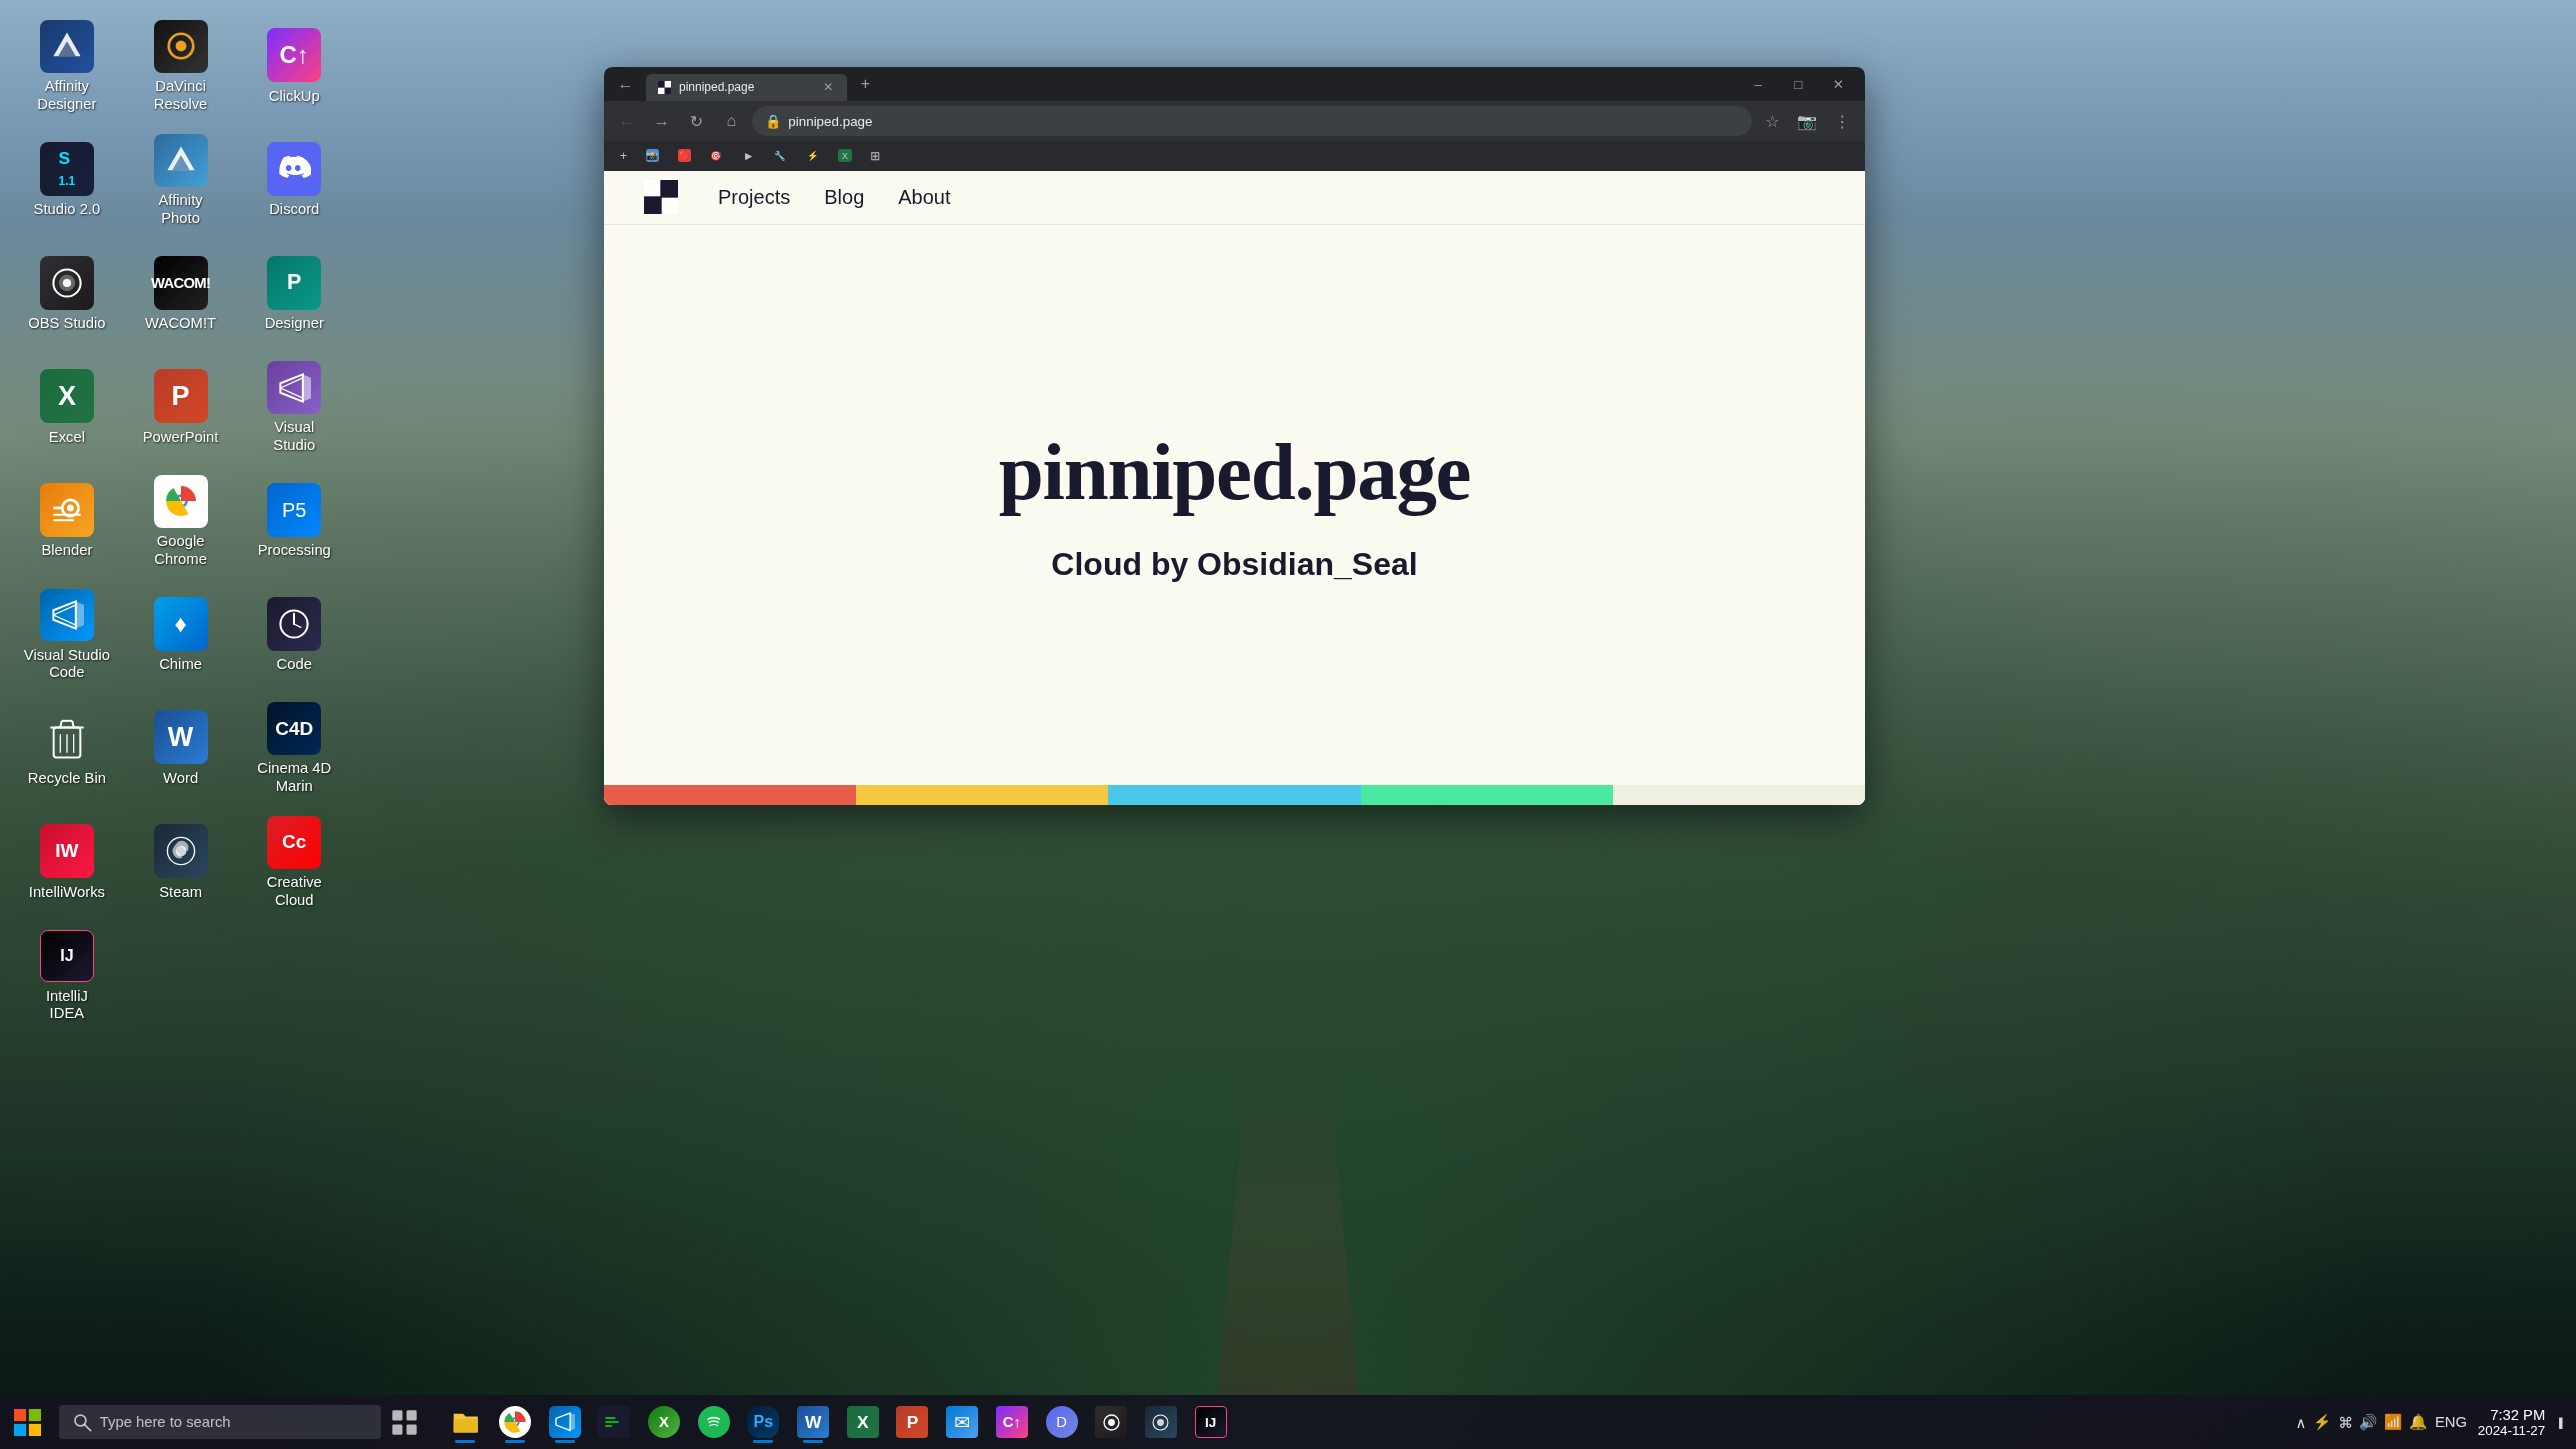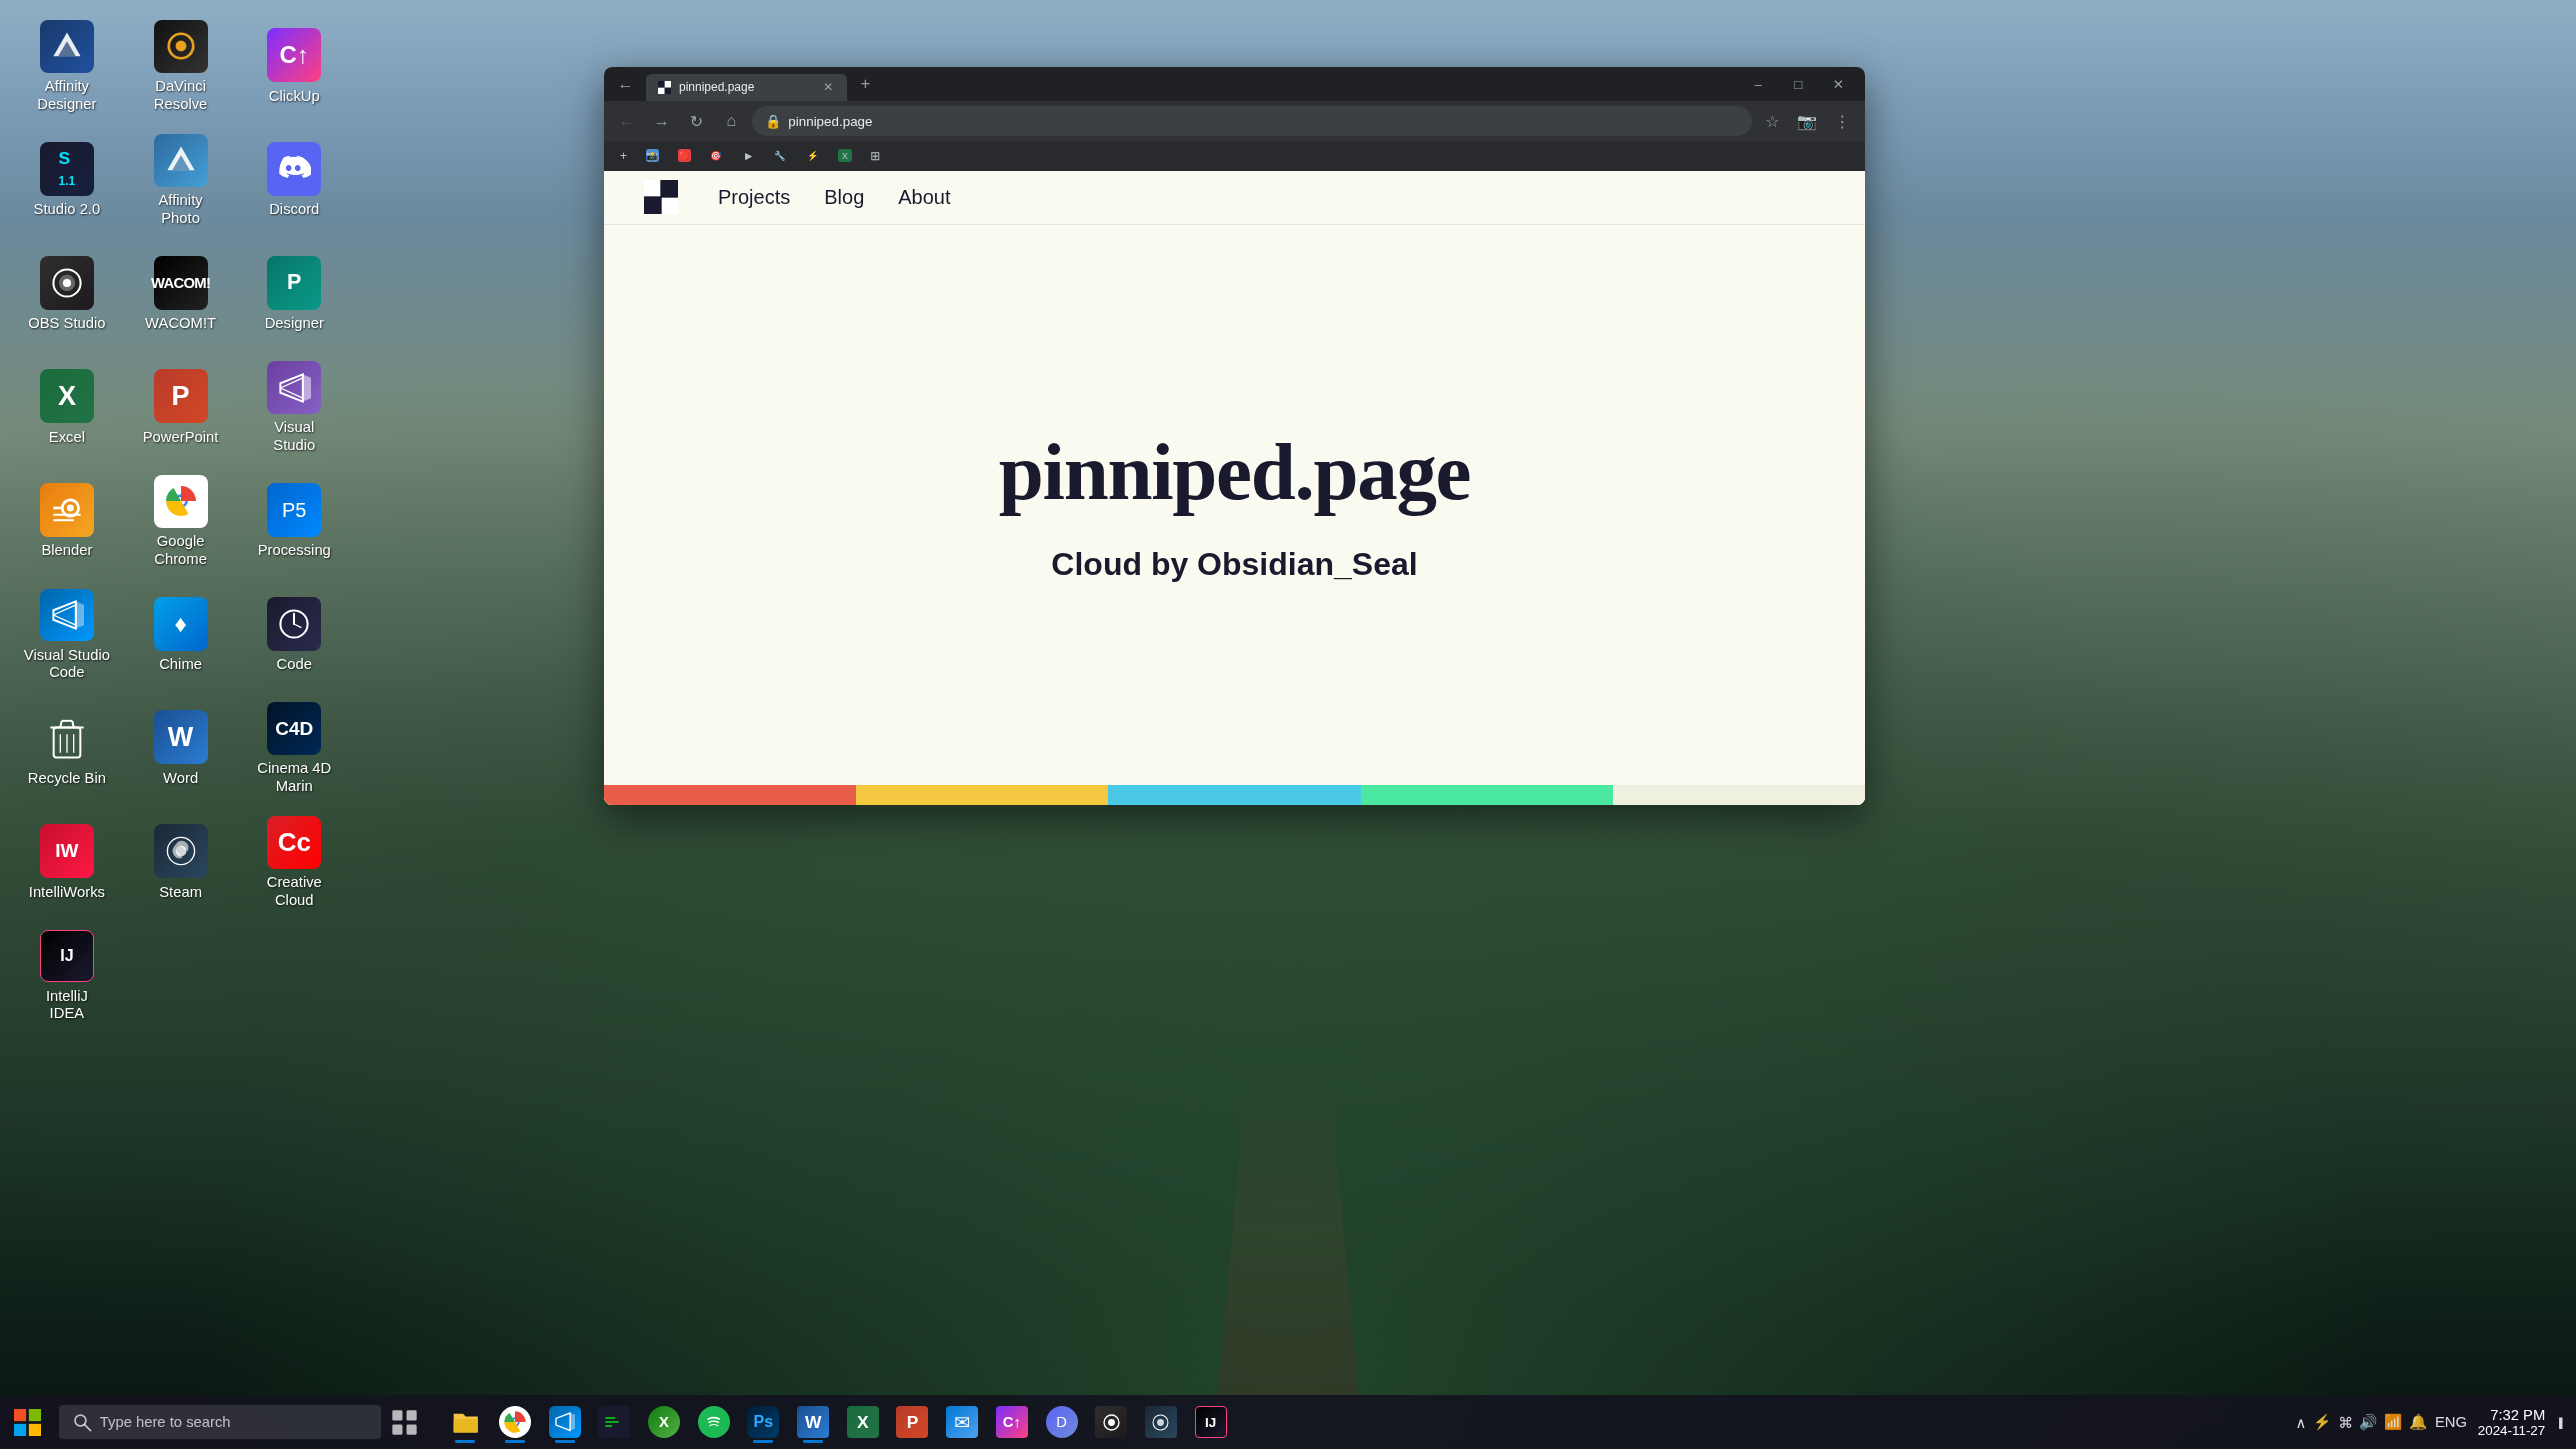--- a/index.html
+++ b/index.html
@@ -674,21 +674,21 @@
         <svg width="34" height="34" viewBox="0 0 50 50">
             <circle cx="25" cy="25" r="20" fill="none" stroke="white" stroke-width="2"></circle>
             <circle cx="25" cy="25" r="8" fill="white" opacity="0.8"></circle>
             <path d="M15,18 Q10,25 15,32 Q20,38 27,35 L22,28 A5,5 0 1,1 28,22 L35,25 Q38,18 33,13 Q28,8 21,11 Z" fill="white" opacity="0.6"></path>
           </svg>
       </div>
       <span class="icon-label">Steam</span>
     </div>
     <div class="desktop-icon">
       <div class="icon-img" style="background: linear-gradient(135deg,#da1f26,#ff0000);">
-        <span style="color:white;font-size:26px;font-weight:700;">Cc</span>
+        <span style="color:white;font-size:19px;font-weight:700;">Cc</span>
       </div>
       <span class="icon-label">Creative<br>Cloud</span>
     </div>
 
     <div class="desktop-icon">
       <div class="icon-img" style="background: linear-gradient(135deg,#000,#1a1a2e); border: 1.3px solid #ff4081;">
         <span style="color:white;font-size:16px;font-weight:700;">IJ</span>
       </div>
       <span class="icon-label">IntelliJ<br>IDEA</span>
     </div>
@@ -886,21 +886,21 @@
           <svg width="21.5" height="21.5" viewBox="0 0 32 32">
               <circle cx="16" cy="16" r="14" fill="#1db954"></circle>
               <path d="M8,12 Q16,8 24,12" stroke="white" stroke-width="2.5" fill="none" stroke-linecap="round"></path>
               <path d="M9,17 Q16,13 23,17" stroke="white" stroke-width="2" fill="none" stroke-linecap="round"></path>
               <path d="M10,22 Q16,18 22,22" stroke="white" stroke-width="1.5" fill="none" stroke-linecap="round"></path>
             </svg>
         </div>
       </div>
 
       <div class="taskbar-app active">
-        <div class="app-icon" style="background: linear-gradient(135deg,#001e36,#003b6a); border-radius:7px;">
+        <div class="app-icon" style="background: linear-gradient(135deg,#001e36,#003b6a); border-radius:12px;">
           <span style="color:#31a8ff;font-size:16px;font-weight:700;">Ps</span>
         </div>
       </div>
 
       <div class="taskbar-app active">
         <div class="app-icon" style="background: linear-gradient(135deg,#1a4f91,#2b7cd3); border-radius:4px;">
           <span style="color:white;font-size:17.4px;font-weight:700;">W</span>
         </div>
       </div>
 

